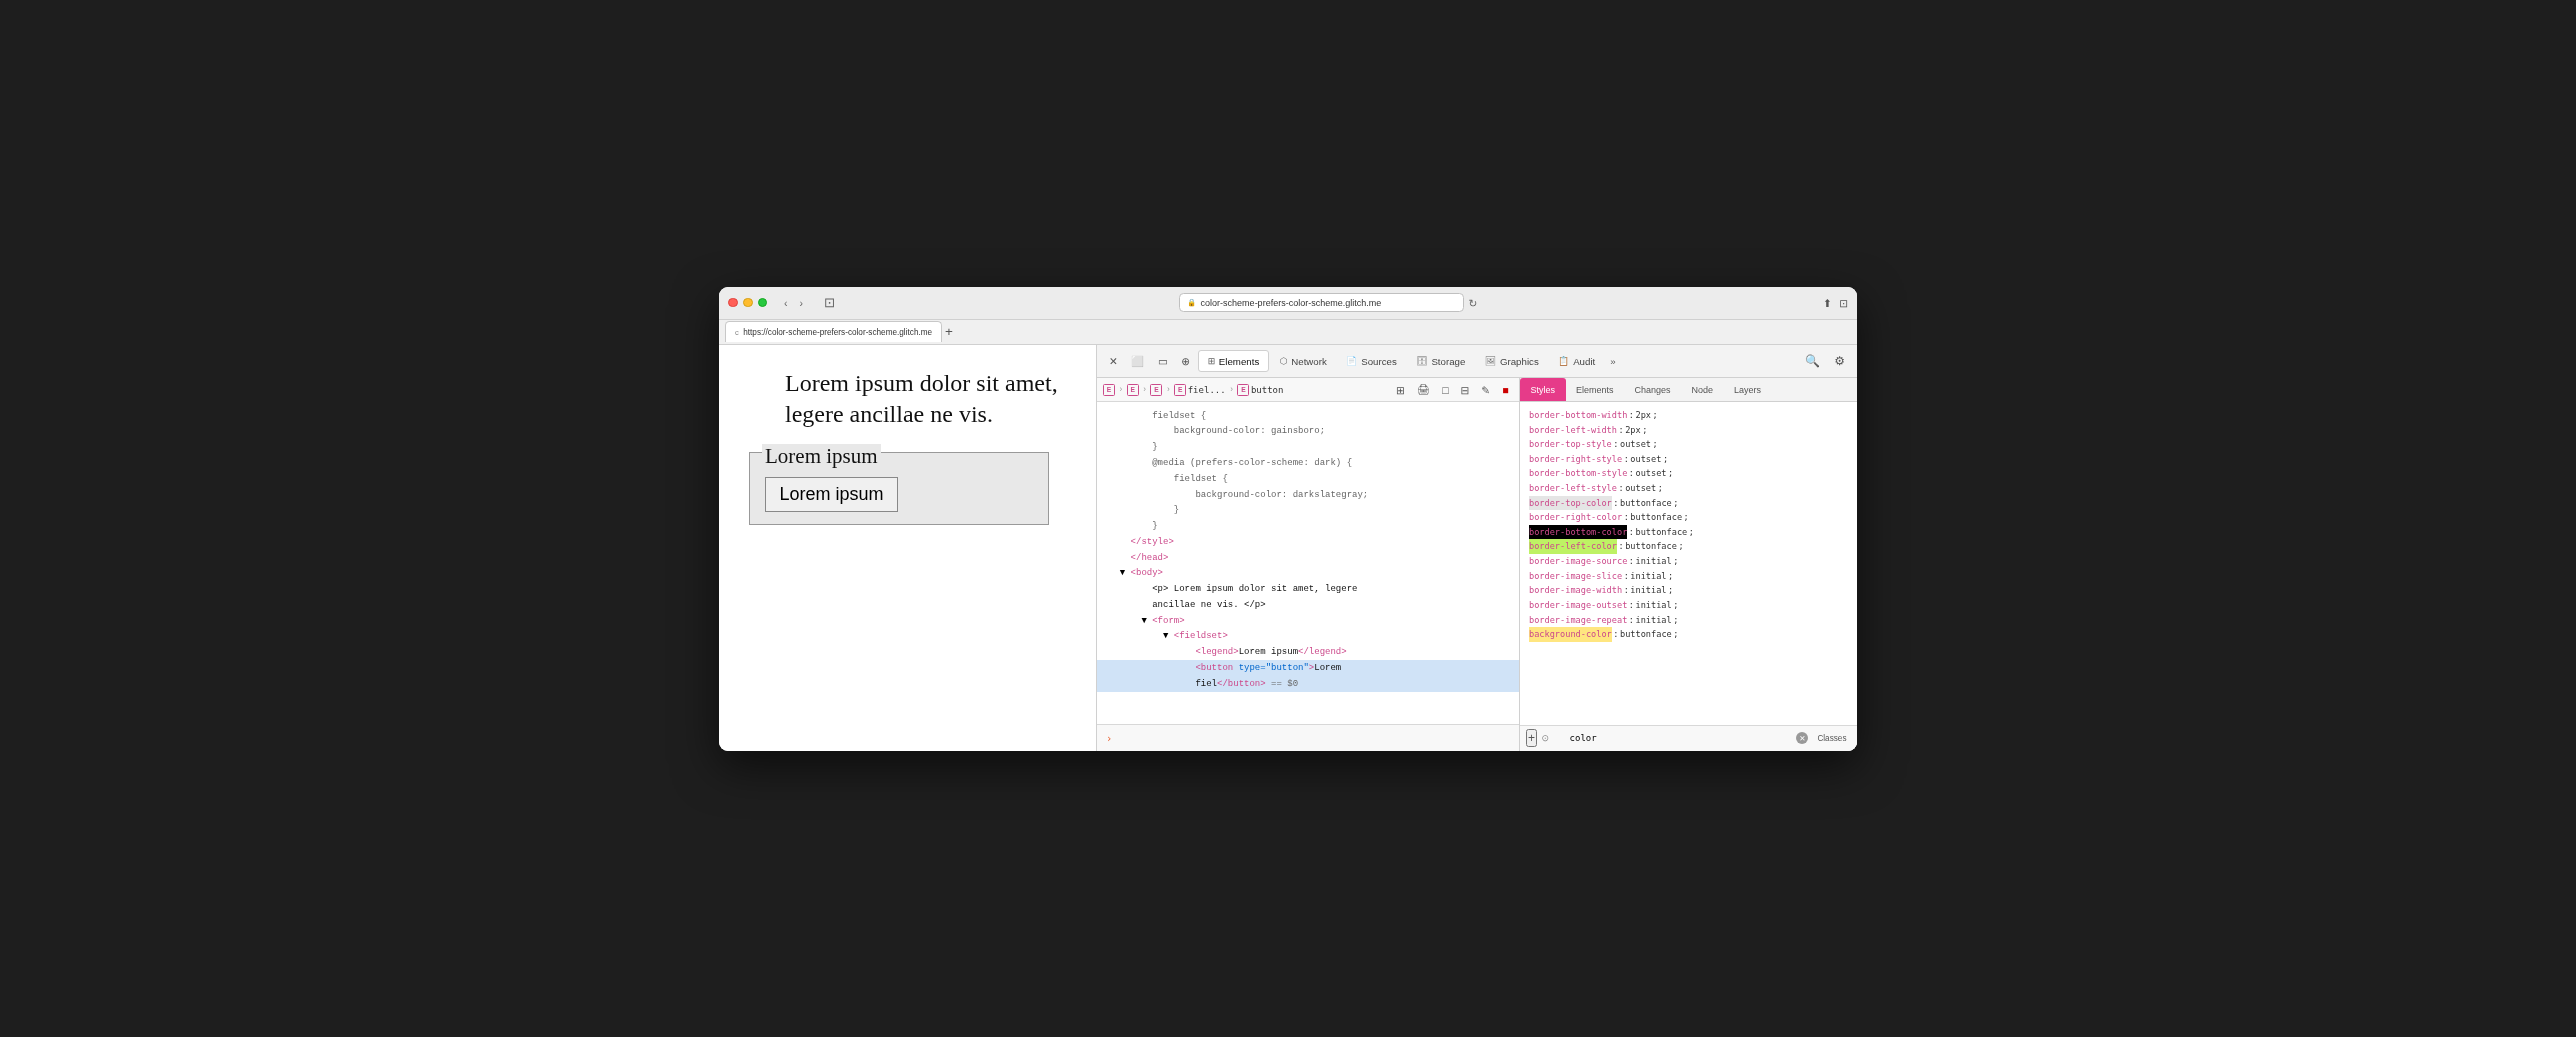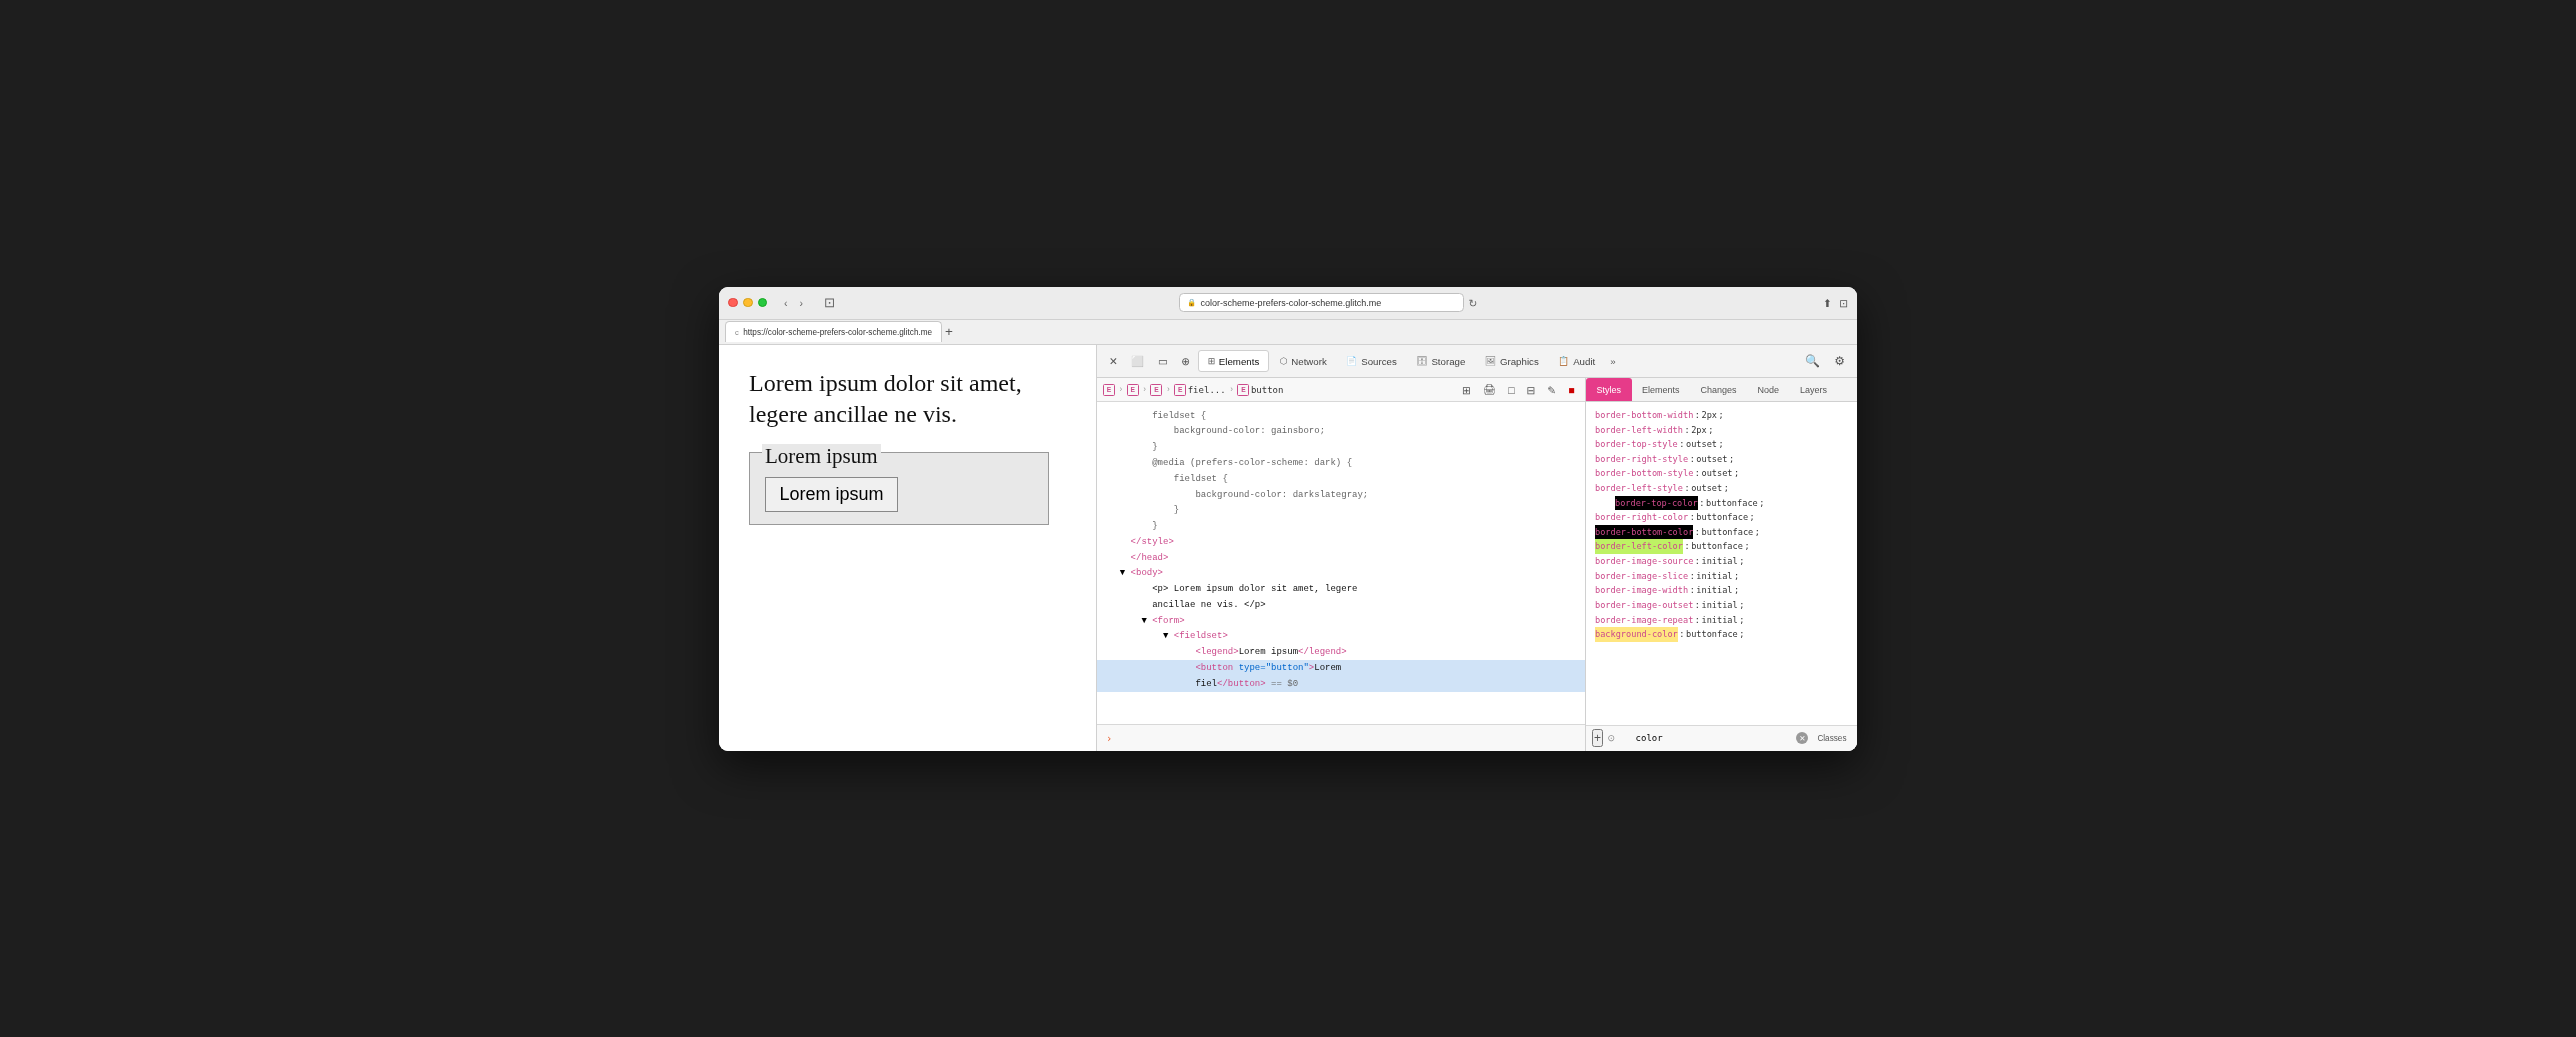--- a/index.html
+++ b/index.html
@@ -155,20 +155,21 @@
       flex-shrink: 0;
       padding: 22.5px 30px;
       font-family: Georgia, serif;
       border-right: 0.7px solid #d0d0d0;
     }
     .page-preview p {
       font-size: 24px;
       line-height: 1.3;
       color: #111;
       margin-bottom: 22.5px;
+      margin-left: 36px;
     }
     .preview-fieldset {
       border: 0.7px solid #999;
       padding: 12px 15px;
       width: 300px;
       position: relative;
       background: #e8e8e8;
     }
     .preview-legend {
       position: absolute;
@@ -364,21 +365,21 @@
       flex: 1;
       background: none;
       border: none;
       outline: none;
       font-size: 9px;
       font-family: monospace;
     }
 
     
     .styles-panel {
-      width: 272px;
+      width: 338px;
       flex-shrink: 0;
       border-left: 0.7px solid #d0d0d0;
       display: flex;
       flex-direction: column;
       overflow: hidden;
     }
     .styles-tabs {
       display: flex;
       background: #f3f3f3;
       border-bottom: 0.7px solid #d0d0d0;
@@ -675,21 +676,21 @@
               <span class="prop-value">outset</span>
               <span class="prop-semi">;</span>
             </div>
             <div class="prop-line">
               <span class="prop-name">border-left-style</span>
               <span class="prop-colon">: </span>
               <span class="prop-value">outset</span>
               <span class="prop-semi">;</span>
             </div>
             <div class="prop-line">
-              <span class="prop-name highlighted" style="background:#000000;margin-left:20px;">border-top-color</span>
+              <span class="prop-name highlighted" style="background:#e5e5e5;">border-top-color</span>
               <span class="prop-colon">: </span>
               <span class="prop-value">buttonface</span>
               <span class="prop-semi">;</span>
             </div>
             <div class="prop-line">
               <span class="prop-name">border-right-color</span>
               <span class="prop-colon">: </span>
               <span class="prop-value">buttonface</span>
               <span class="prop-semi">;</span>
             </div>

